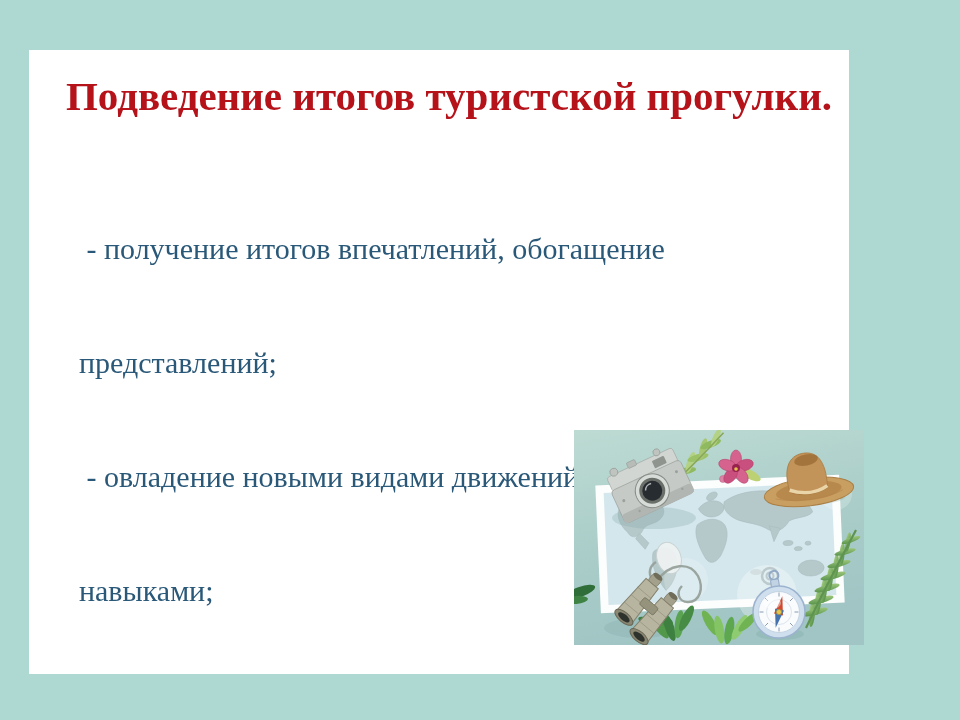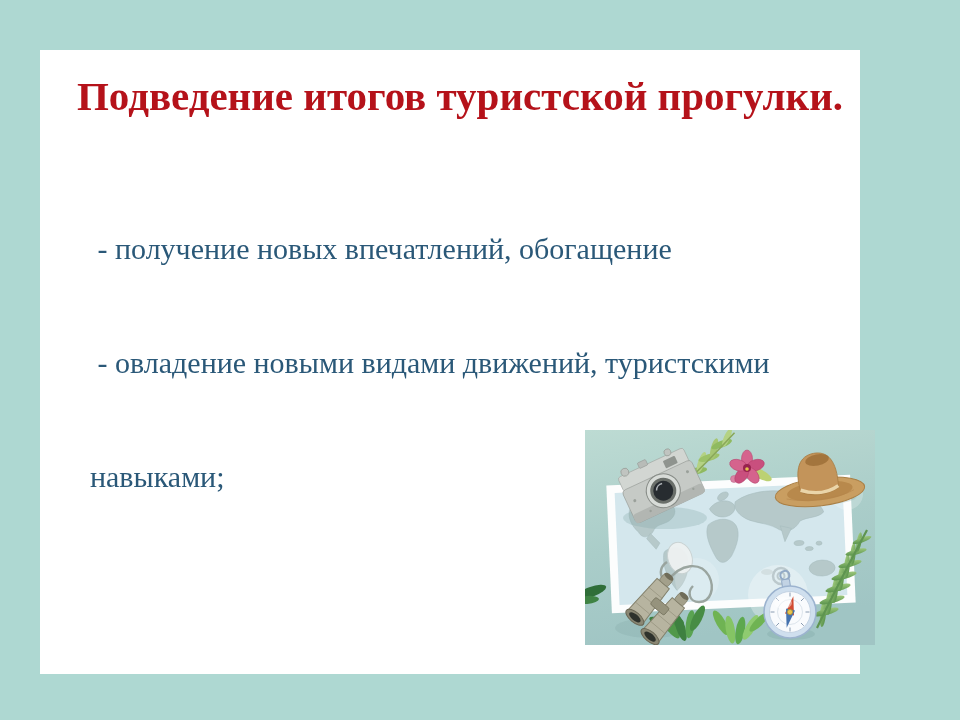--- a/index.html
+++ b/index.html
@@ -5,21 +5,21 @@
   html, body { margin: 0; padding: 0; }
   body {
     width: 960px; height: 720px; overflow: hidden;
     font-family: "Liberation Serif", "DejaVu Serif", serif;
   }
   .stage {
     position: relative; width: 960px; height: 720px;
     background: var(--page-background, #aed8d2);
   }
   .slide {
-    position: absolute; left: 40px; top: 50px; width: 820px; height: 624px;
+    position: absolute; left: 29px; top: 50px; width: 820px; height: 624px;
     background: var(--slide-background, #ffffff);
   }
   .title {
     position: absolute; left: 30px; right: 10px; top: 22px; margin: 0;
     text-align: center;
     font-size: 41px; font-weight: bold; letter-spacing: 0px;
     color: var(--title-text, #b5121a);
     font-family: "Liberation Serif", "DejaVu Serif", serif;
   }
   .body-text {
@@ -36,21 +36,22 @@
 </style>
 </head>
 <body>
 
 <div class="stage">
   <div class="slide">
 
     <h1 class="title">Подведение итогов туристской прогулки.</h1>
 
     <div class="body-text">
-      <div class="body-line"> - получение новых впечатлений, обогащение</div>
+      <div class="body-line"> - получение итогов впечатлений, обогащение</div>
+      <div class="body-line">представлений;</div>
       <div class="body-line"> - овладение новыми видами движений, туристскими</div>
       <div class="body-line">навыками;</div>
       
       
     </div>
 
     <div class="illustration">
       <svg viewBox="0 0 290 215" width="290" height="215" xmlns="http://www.w3.org/2000/svg">
         <defs>
           <linearGradient id="bgGrad" x1="0" y1="0" x2="0.25" y2="1">

